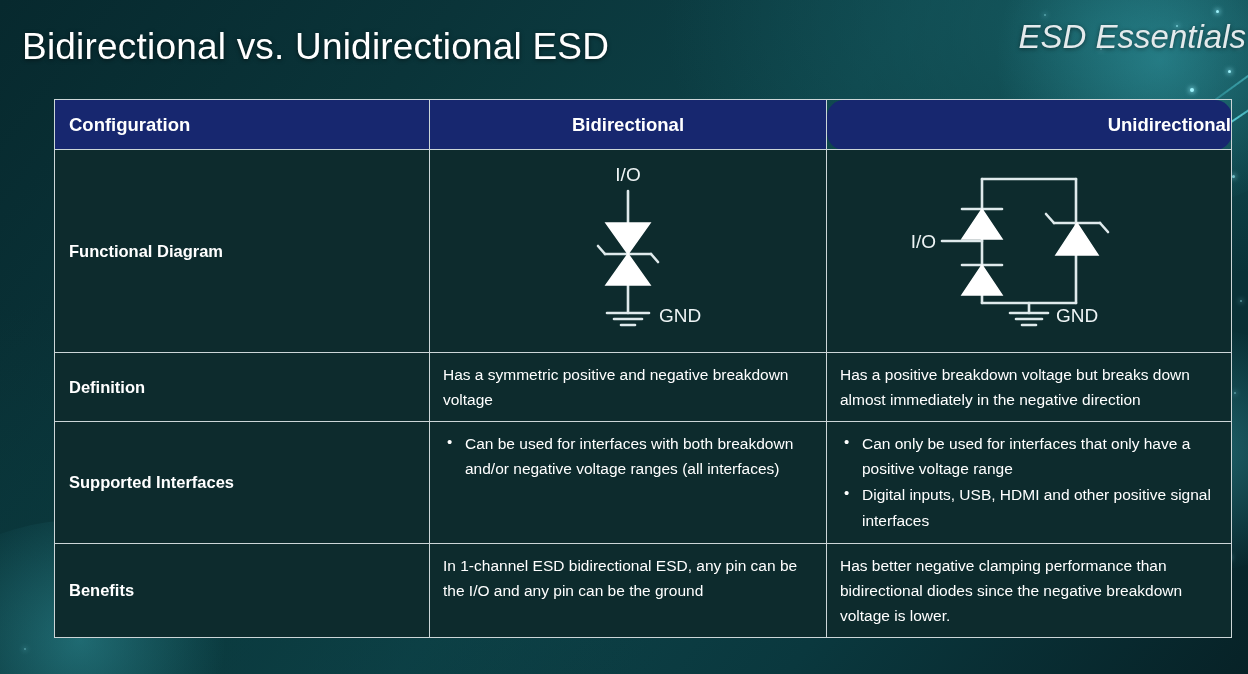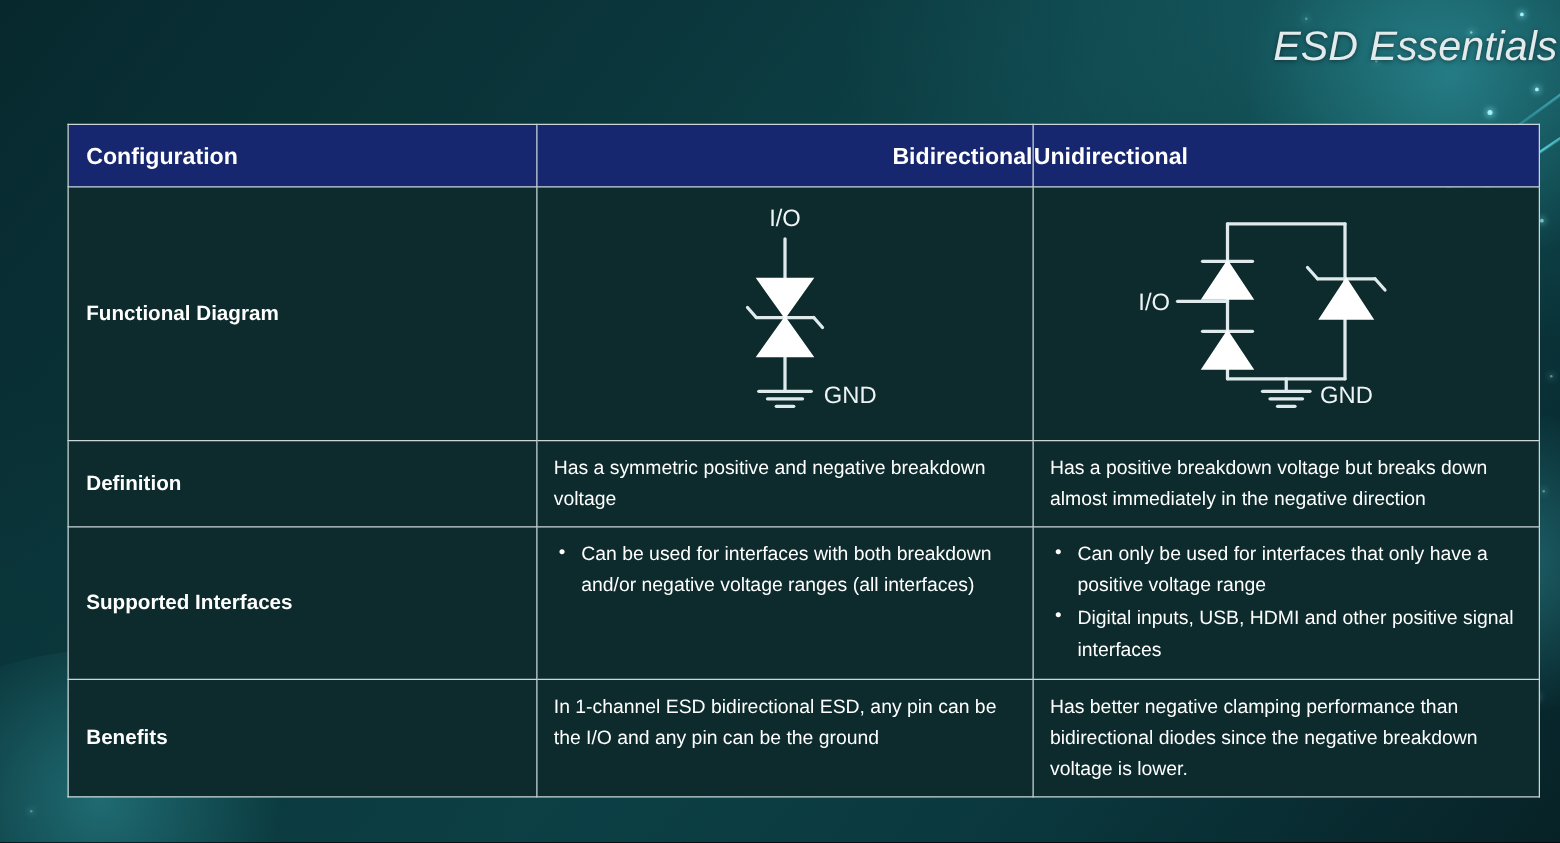--- a/index.html
+++ b/index.html
@@ -85,22 +85,22 @@
     padding: 0;
   }
   .cmp-table thead th {
     background: #17276f;
     color: #ffffff;
     font-size: 18.5px;
     font-weight: bold;
     height: 49px;
   }
   th.col-config { text-align: left;  padding-left: 14px; width: 360px; }
-  th.col-bidi   { text-align: right; width: 396px; }
-  th.col-uni    { text-align: left; width: 404px; }
+  th.col-bidi   { text-align: center; width: 396px; }
+  th.col-uni    { text-align: right; width: 404px; border-radius: 17px; }
 
   .cmp-table tbody td {
     background: #0d2b2d;
     color: #ffffff;
   }
   td.rowlabel {
     font-size: 16.5px;
     font-weight: bold;
     padding: 6px 17px 6px 14px;
   }
@@ -163,20 +163,21 @@
     <div class="dot" style="left:1196px; top:212px; width:2px; height:2px; opacity:.6;"></div>
     <div class="dot" style="left:1170px; top:218px; width:2px; height:2px; opacity:.5;"></div>
     <div class="dot" style="left:1100px; top:48px;  width:2px; height:2px; opacity:.55;"></div>
     <div class="dot" style="left:1044px; top:14px;  width:2px; height:2px; opacity:.45;"></div>
     <div class="dot" style="left:1240px; top:300px; width:2px; height:2px; opacity:.5;"></div>
     <div class="dot" style="left:1234px; top:392px; width:2px; height:2px; opacity:.45;"></div>
     <div class="dot" style="left:1228px; top:556px; width:3px; height:3px; opacity:.6;"></div>
     <div class="dot" style="left:24px;   top:648px; width:2px; height:2px; opacity:.4;"></div>
   </div>
 
+  <div class="slide-title">Bidirectional vs. Unidirectional ESD</div>
   <div class="slide-kicker">ESD Essentials</div>
 
   <table class="cmp-table">
     <thead>
       <tr>
         <th class="col-config">Configuration</th>
         <th class="col-bidi">Bidirectional</th>
         <th class="col-uni">Unidirectional</th>
       </tr>
     </thead>

